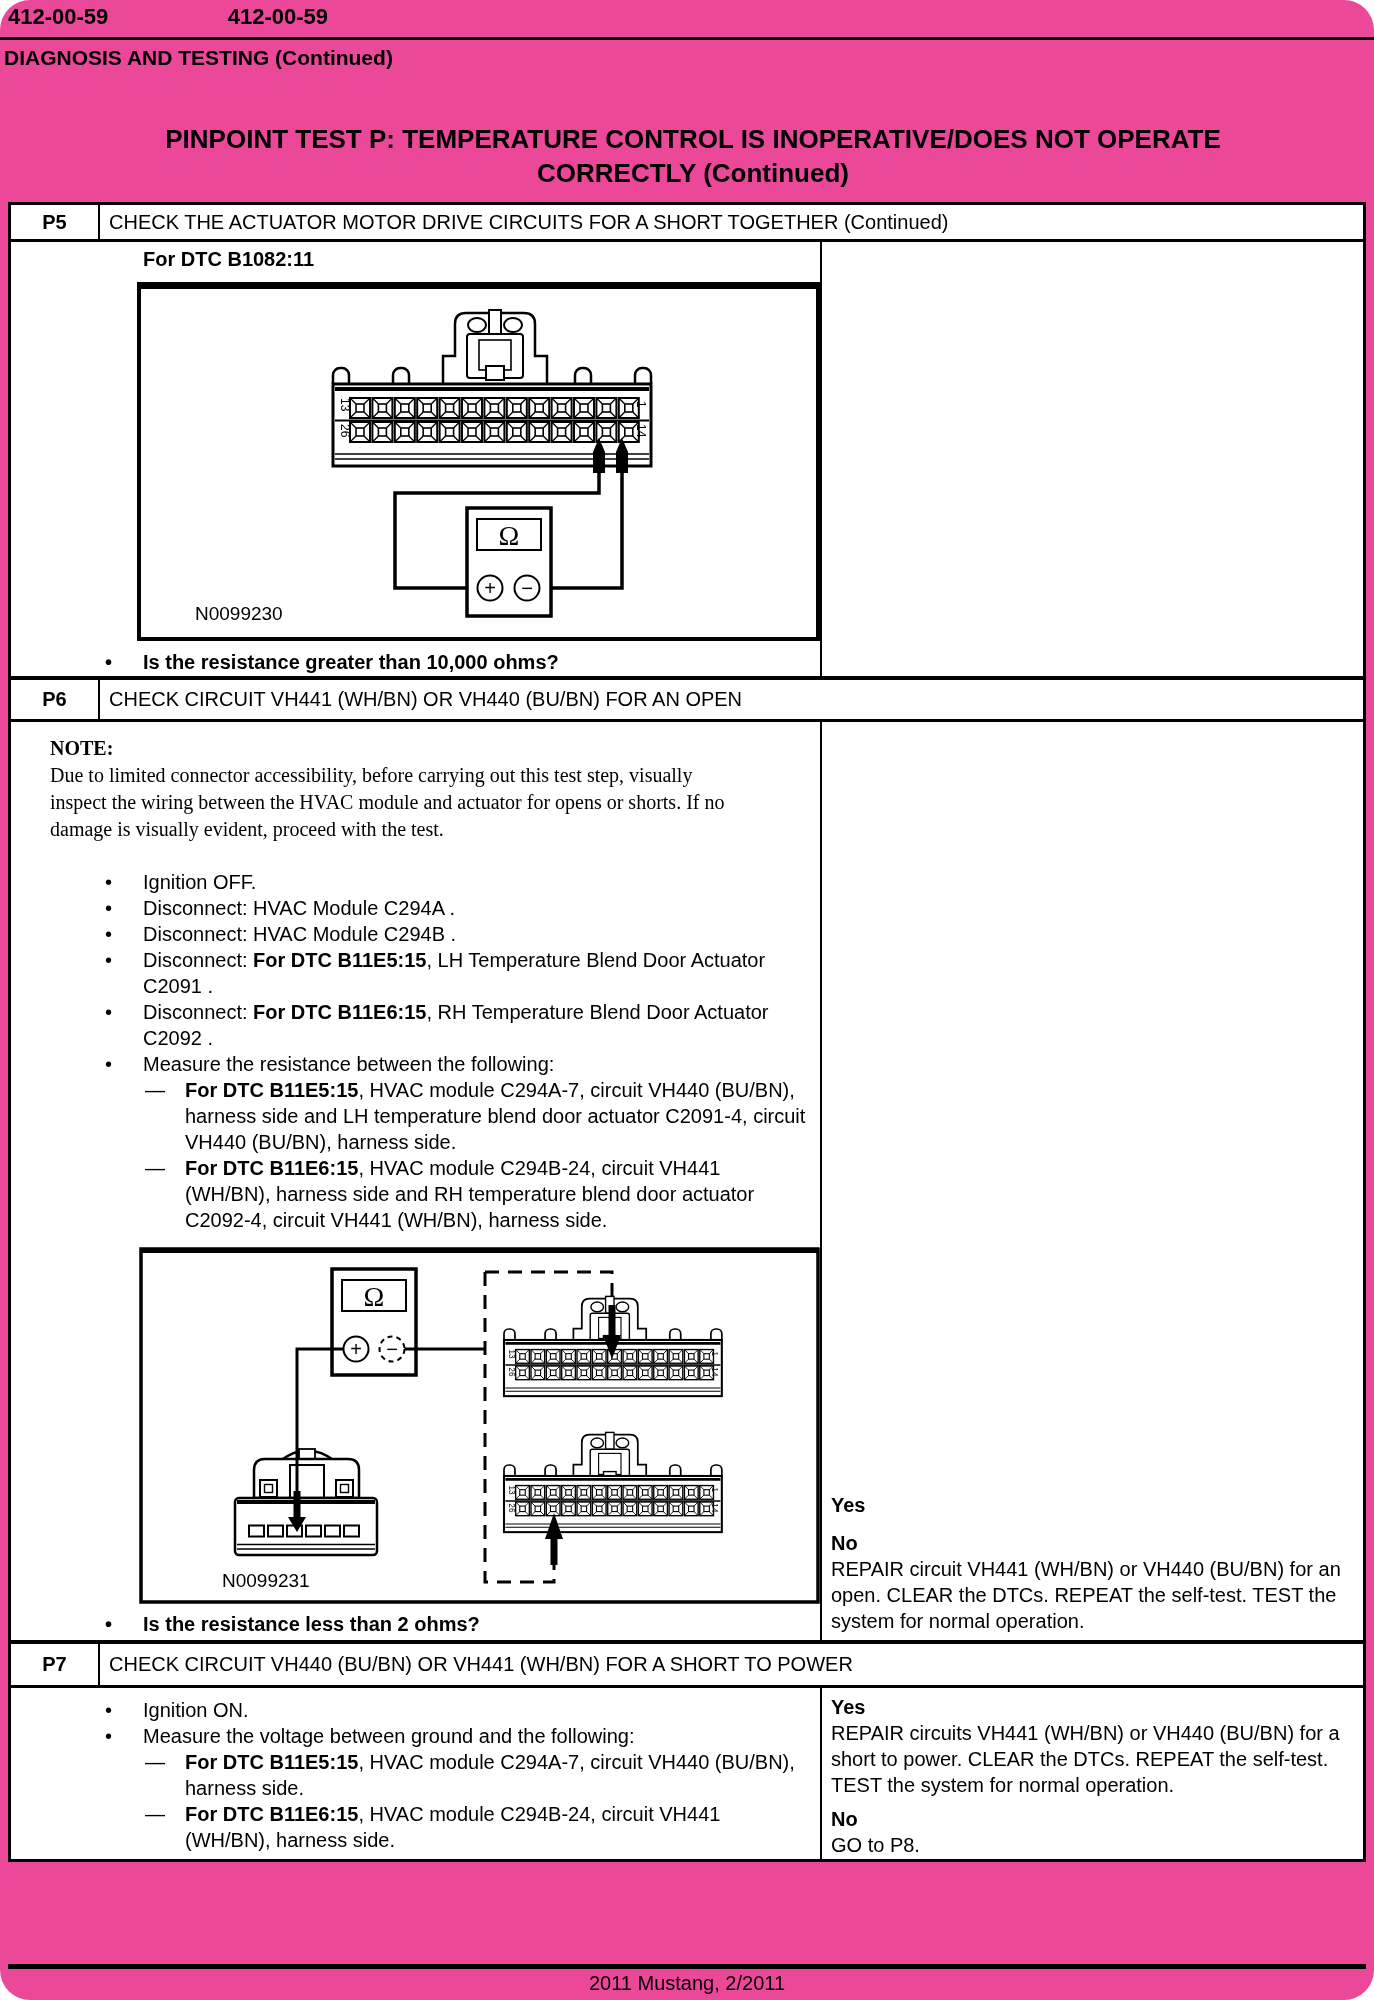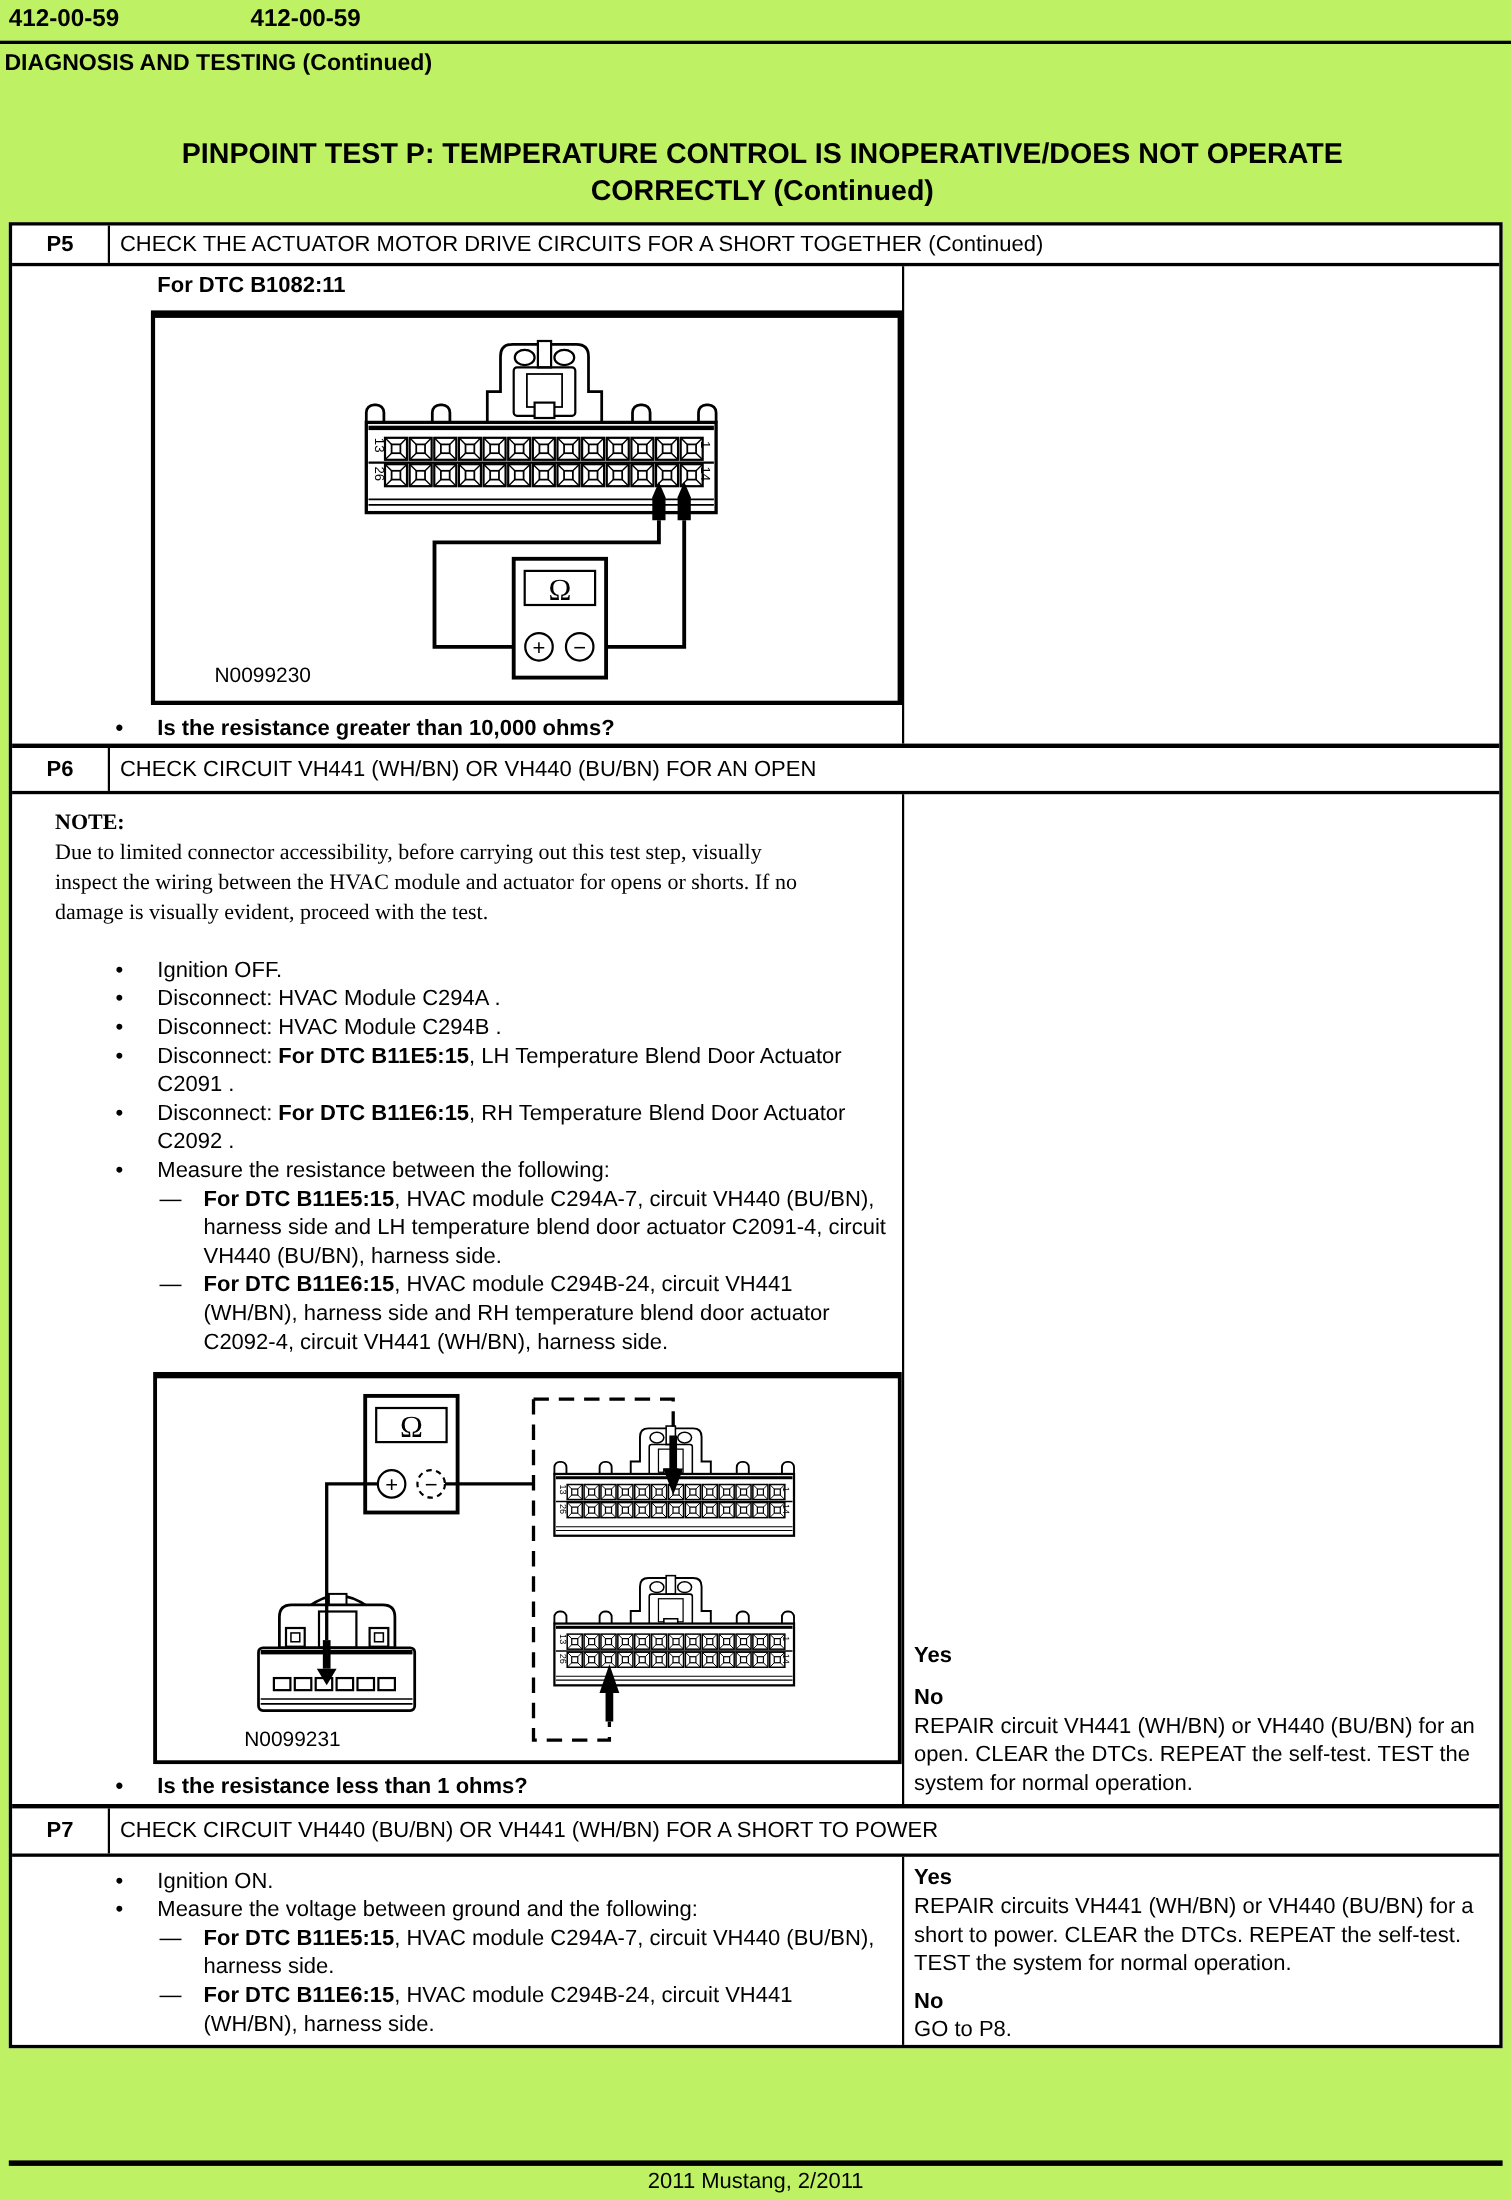--- a/index.html
+++ b/index.html
@@ -1,22 +1,23 @@
 <!DOCTYPE html>
 <html><head>
 <meta charset="utf-8">
 <style>
   * { box-sizing: border-box; margin: 0; padding: 0; }
   html,body { background:#ffffff; }
   .page {
     position: relative;
     width: 1374px; height: 2000px;
-    background: #bef264; color: #000;
+    background: #ec4899; color: #000;
     font-family: "Liberation Sans", sans-serif;
     overflow: hidden;
+    border-radius: 30px;
   }
   
   .masthead { display:flex; align-items:flex-start; padding:4px 8px 0 8px; font-weight:bold; font-size:22px; }
   .masthead .code { width:160px; }
   .masthead .code.right { text-align:right; }
   .masthead .mid { flex:1; text-align:center; }
   .toprule { height:3px; background:#000; margin:7px 0 0 0; }
   .section-head { font-weight:bold; font-size:21px; padding:6px 0 0 4px; }
   
   .pp-title { position:absolute; top:122px; left:12px; right:0; text-align:center; font-weight:bold; font-size:26px; line-height:34px; }
@@ -295,21 +296,21 @@
           <g>
             <rect x="411.5" y="292" width="7" height="26" fill="#000"></rect>
             <polygon points="406,292 424,292 415,266" fill="#000"></polygon>
           </g>
 
           <text x="83" y="340" font-size="19">N0099231</text>
         </svg>
 
         <div class="item q q6">
           <span class="mk">•</span>
-          <span class="tx">Is the resistance less than 1 ohms?</span>
+          <span class="tx">Is the resistance less than 2 ohms?</span>
         </div>
       </div>
 
       <div class="result bottom">
         <div class="ansblock">
           <div class="anslabel">Yes</div>
         </div>
         <div class="ansblock">
           <div class="anslabel">No</div>
           <div class="anstext">REPAIR circuit VH441 (WH/BN) or VH440 (BU/BN) for an open. CLEAR the DTCs. REPEAT the self-test. TEST the system for normal operation.</div>

